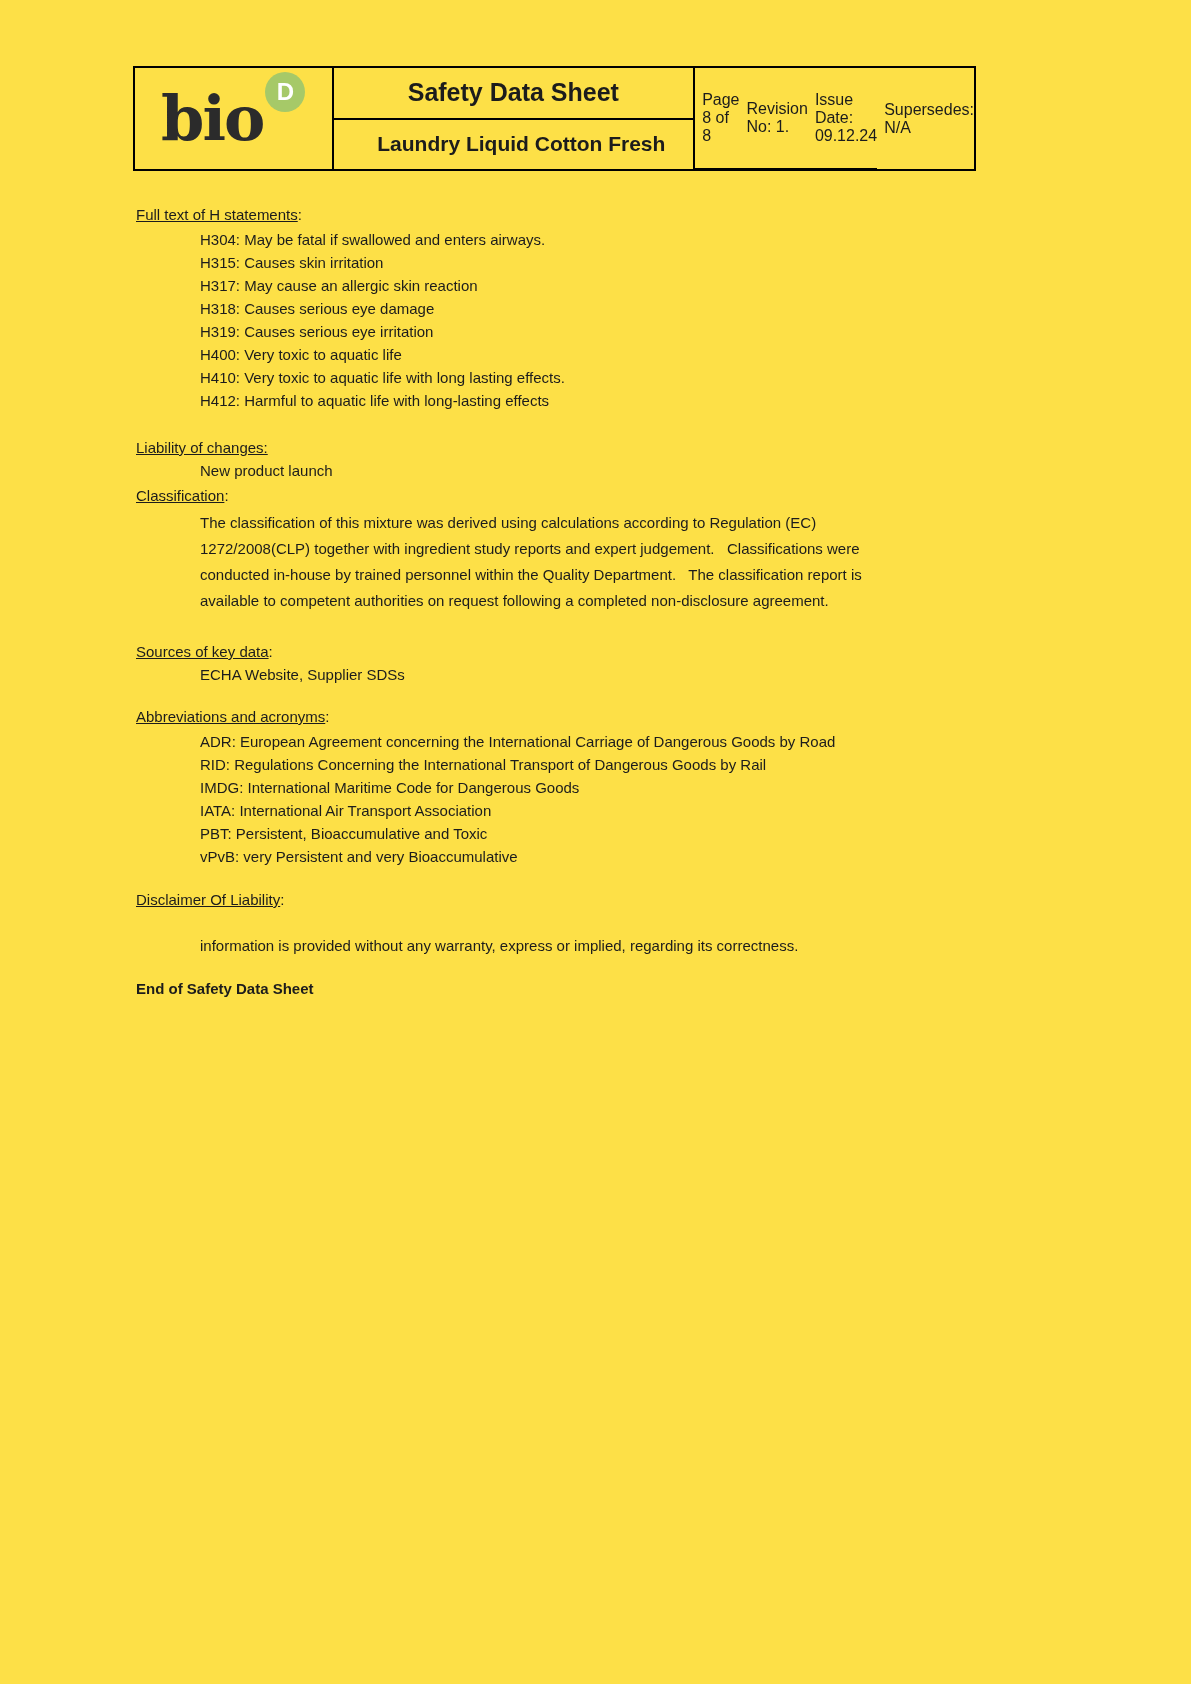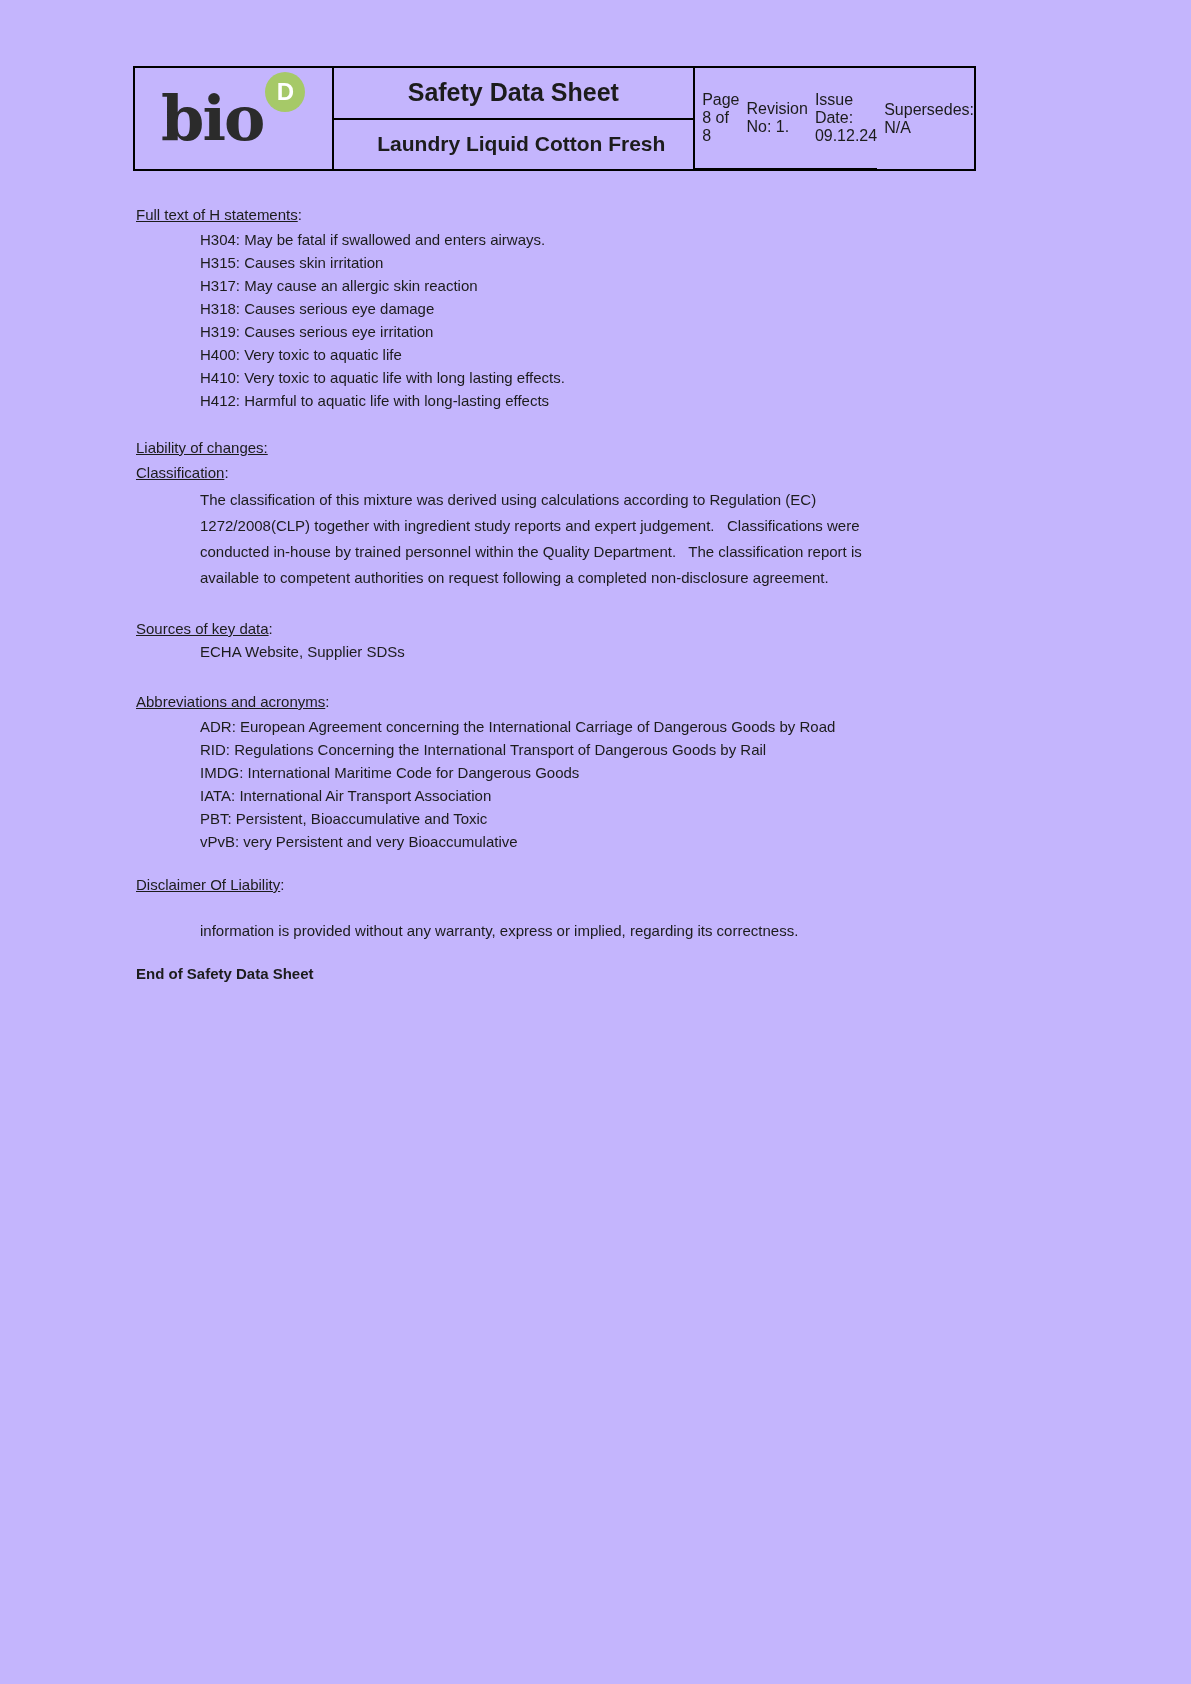--- a/index.html
+++ b/index.html
@@ -2,21 +2,21 @@
 <html><head>
 <meta charset="utf-8">
 <style>
   * { margin: 0; padding: 0; box-sizing: border-box; }
   html, body { background: #e8e8e8; }
   body { font-family: "Liberation Sans", sans-serif; }
   .page {
     position: relative;
     width: 1191px;
     height: 1684px;
-    background: #c4b5fd;
+    background: #fde047;
     color: #1c1c1c;
     margin: 0 auto;
     overflow: hidden;
   }
 
   
   .header-table {
     position: absolute;
     left: 133px;
     top: 66px;
@@ -111,21 +111,21 @@
   .sec-heading .u { text-decoration: underline; }
   .indent { margin-left: 64px; }
   .list { margin-top: 2px; }
   .list > div { line-height: 23px; white-space: pre-wrap; }
   .para { margin-top: 3px; }
   .para > div { line-height: 26px; white-space: pre-wrap; }
   .mt-blank { margin-top: 24px; }
   .mt-sm { margin-top: 2px; }
   .mt-dept { margin-top: 22px; }
   .mt-src { margin-top: 26px; }
-  .mt-abbr { margin-top: 27px; }
+  .mt-abbr { margin-top: 19px; }
   .mt-disc { margin-top: 20px; }
   .para-gap { margin-top: 22px; }
   .end-note {
     margin-top: 18px;
     font-weight: bold;
   }
 </style>
 </head>
 <body>
 
@@ -161,20 +161,21 @@
           <div>H318: Causes serious eye damage</div>
           <div>H319: Causes serious eye irritation</div>
           <div>H400: Very toxic to aquatic life</div>
           <div>H410: Very toxic to aquatic life with long lasting effects.</div>
           <div>H412: Harmful to aquatic life with long-lasting effects</div>
         </div>
     </div>
 
     <div class="section mt-blank">
       <div class="sec-heading"><span class="u">Liability of changes:</span><span></span></div>
+      <div class="indent">New product launch</div>
     </div>
 
     <div class="section mt-sm">
       <div class="sec-heading"><span class="u">Classification</span><span>:</span></div>
       <div class="para indent">
           <div>The classification of this mixture was derived using calculations according to Regulation (EC)</div>
           <div>1272/2008(CLP) together with ingredient study reports and expert judgement.   Classifications were</div>
           <div>conducted in-house by trained personnel within the Quality Department.   The classification report is</div>
           <div>available to competent authorities on request following a completed non-disclosure agreement.</div>
         </div>

